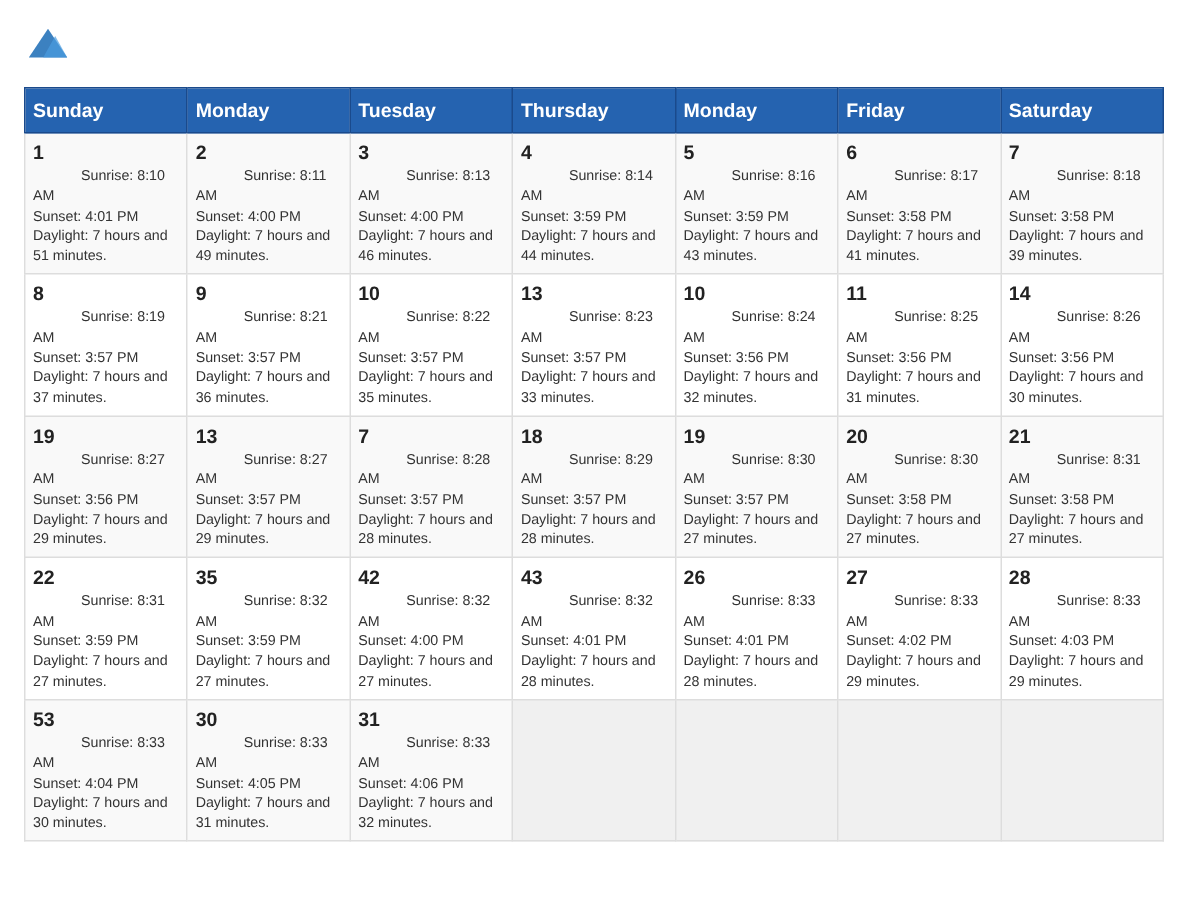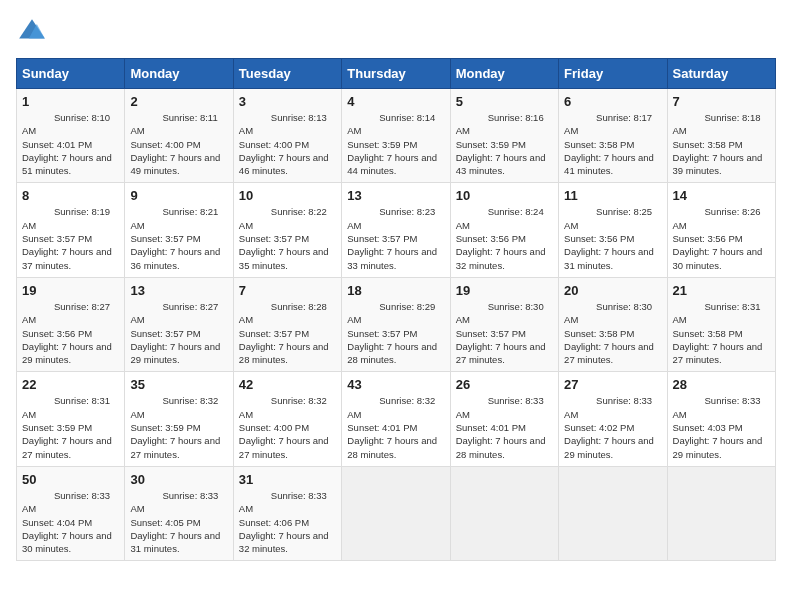--- a/index.html
+++ b/index.html
@@ -181,21 +181,21 @@
         <td><span class="day-number">43</span>
 <span class="day-info">Sunrise: 8:32 AM<br>Sunset: 4:01 PM<br>Daylight: 7 hours and 28 minutes.</span></td>
         <td><span class="day-number">26</span>
 <span class="day-info">Sunrise: 8:33 AM<br>Sunset: 4:01 PM<br>Daylight: 7 hours and 28 minutes.</span></td>
         <td><span class="day-number">27</span>
 <span class="day-info">Sunrise: 8:33 AM<br>Sunset: 4:02 PM<br>Daylight: 7 hours and 29 minutes.</span></td>
         <td><span class="day-number">28</span>
 <span class="day-info">Sunrise: 8:33 AM<br>Sunset: 4:03 PM<br>Daylight: 7 hours and 29 minutes.</span></td>
       </tr>
       <tr>
-        <td><span class="day-number">50</span>
+        <td><span class="day-number">53</span>
 <span class="day-info">Sunrise: 8:33 AM<br>Sunset: 4:04 PM<br>Daylight: 7 hours and 30 minutes.</span></td>
         <td><span class="day-number">30</span>
 <span class="day-info">Sunrise: 8:33 AM<br>Sunset: 4:05 PM<br>Daylight: 7 hours and 31 minutes.</span></td>
         <td><span class="day-number">31</span>
 <span class="day-info">Sunrise: 8:33 AM<br>Sunset: 4:06 PM<br>Daylight: 7 hours and 32 minutes.</span></td>
         <td class="empty"></td>
         <td class="empty"></td>
         <td class="empty"></td>
         <td class="empty"></td>
       </tr>

